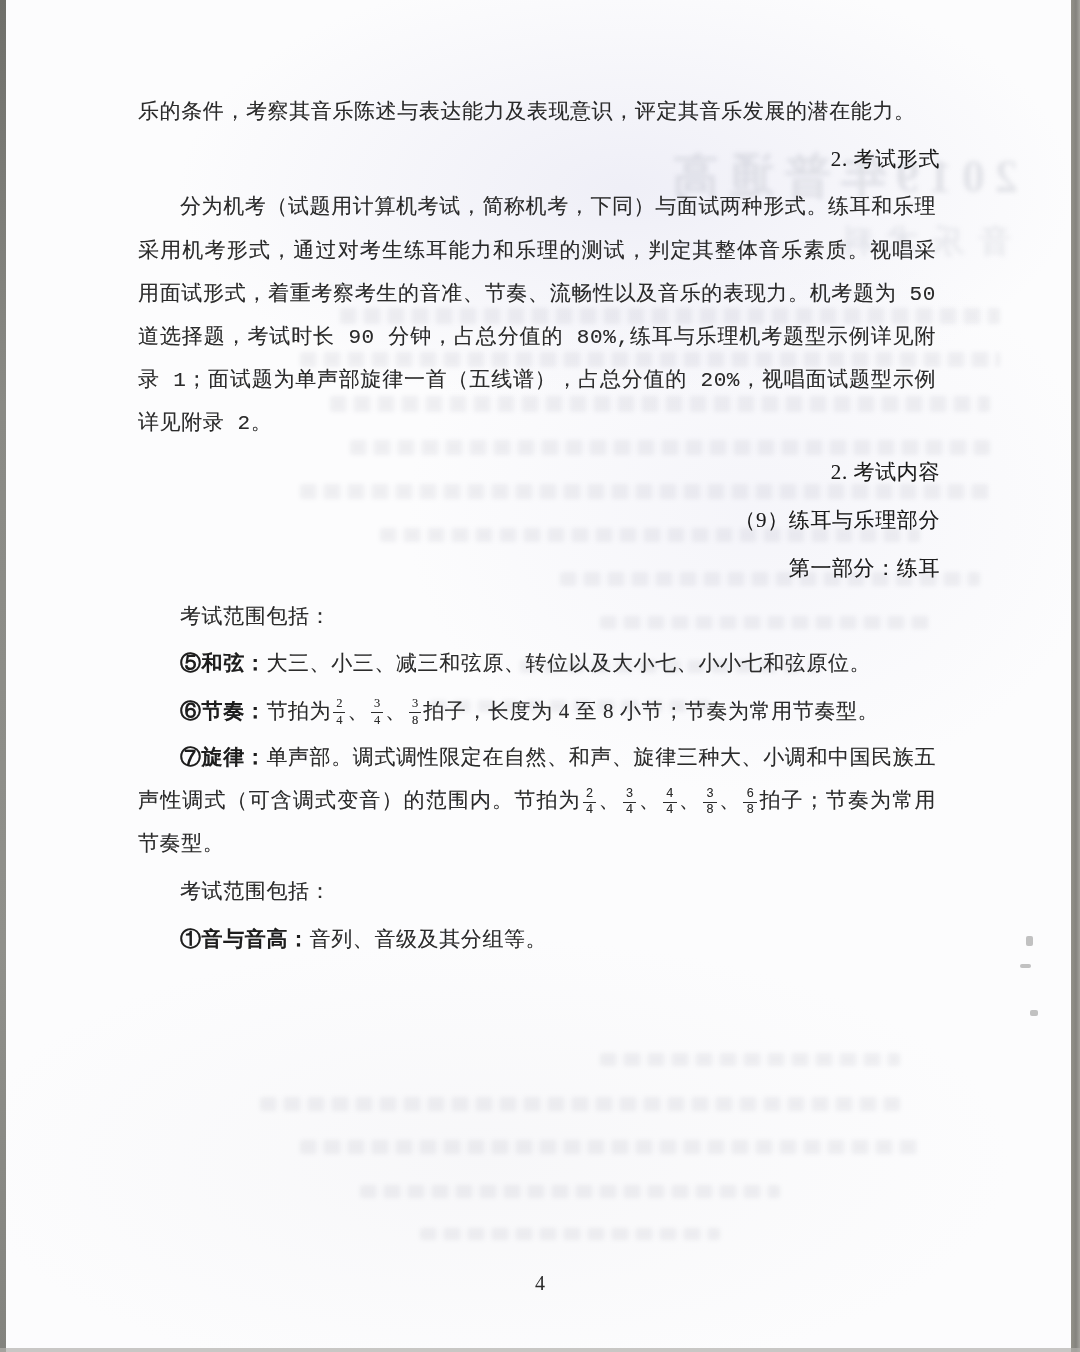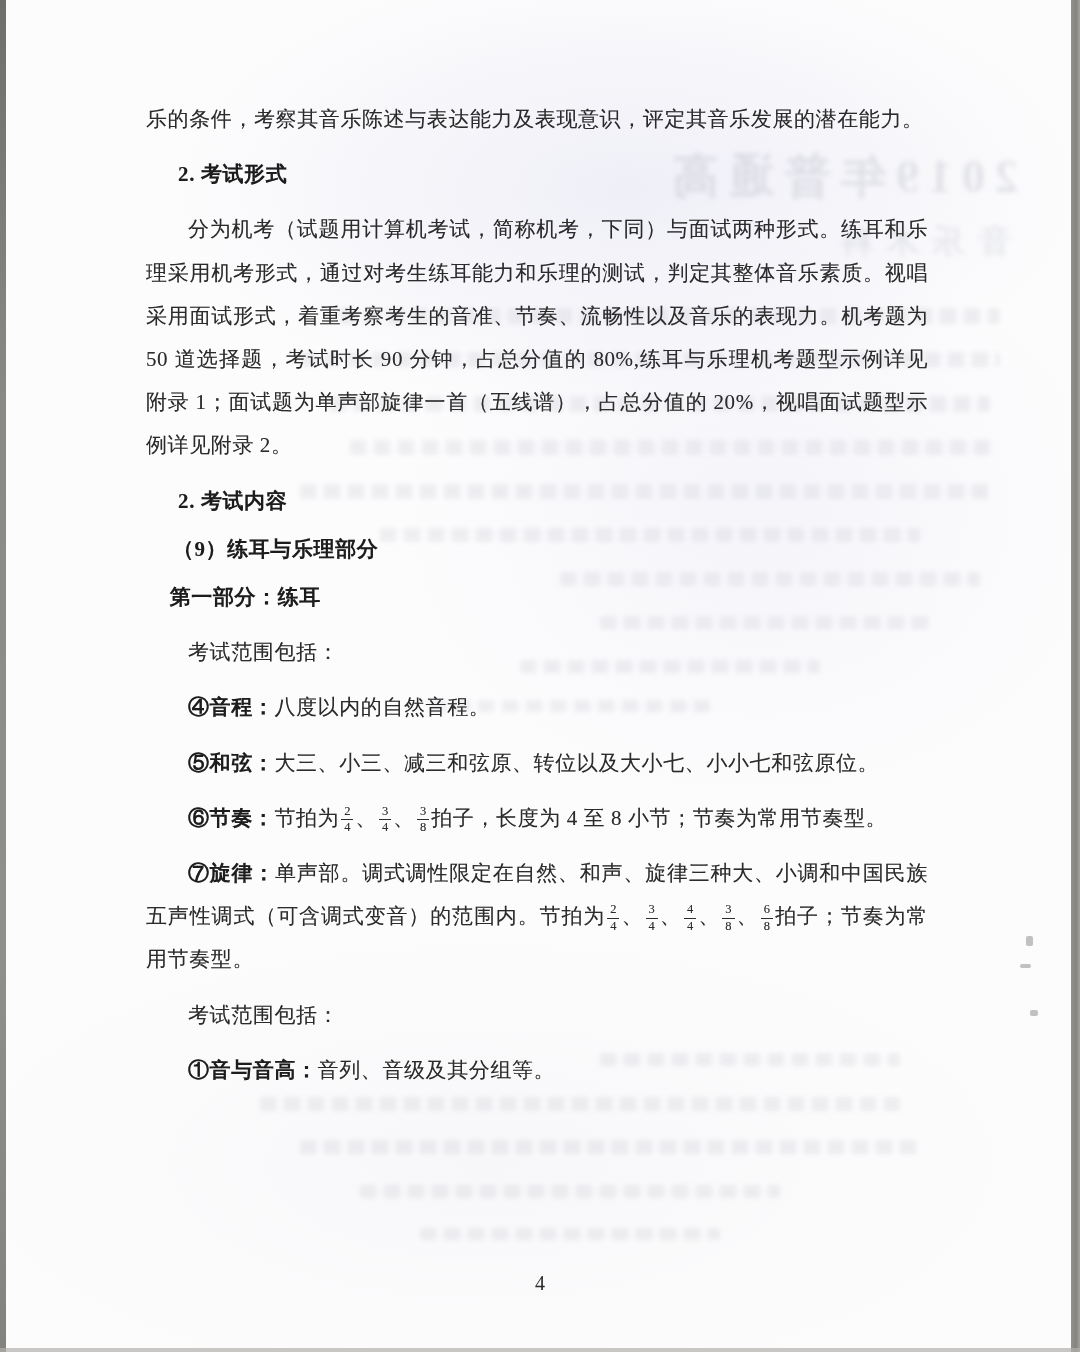--- a/index.html
+++ b/index.html
@@ -48,28 +48,28 @@
   }
   .speck{position:absolute;background:#8f8f8f;opacity:.55;border-radius:2px;}
 
   
   .doc{
     position:absolute;left:134px;top:86px;width:806px;
     font-size:21px;line-height:43.2px;letter-spacing:.6px;
     color:#2b2b2b;
     text-shadow:0 0 .4px rgba(43,43,43,.35);
   }
-  .doc p{margin:12px;}
+  .doc p{margin:4px;}
   .doc b{font-weight:700;color:#1d1d1d;}
-  .heading{font-weight:700;color:#1c1c1c;margin:5px 0 !important;}
+  .heading{font-weight:400;color:#1c1c1c;margin:5px 0 !important;text-align:right;}
   .ind{text-indent:2em;}
   .ind-num{text-indent:2.1em;}
   .ind-paren{text-indent:1.85em;}
   .ind-part{text-indent:1.7em;}
-  .just{text-align:justify;text-justify:inter-character;}
+  .just{text-align:justify;text-justify:inter-character;font-family:Liberation Mono, monospace;}
 
   .frac{
     display:inline-block;vertical-align:-0.5em;margin:0 2px;
     text-align:center;font-size:12.5px;line-height:1.08;letter-spacing:0;
     text-indent:0;
   }
   .frac .num{display:block;padding:0 3px 1px;border-bottom:1.3px solid #2b2b2b;}
   .frac .den{display:block;padding-top:1px;}
 
   .page-number{
@@ -106,21 +106,20 @@
   <div class="speck" style="left:1030px;top:1010px;width:8px;height:6px;"></div>
 
   <main class="doc">
       <p>乐的条件，考察其音乐陈述与表达能力及表现意识，评定其音乐发展的潜在能力。</p>
       <p class="heading ind-num">2. 考试形式</p>
       <p class="ind just">分为机考（试题用计算机考试，简称机考，下同）与面试两种形式。练耳和乐理采用机考形式，通过对考生练耳能力和乐理的测试，判定其整体音乐素质。视唱采用面试形式，着重考察考生的音准、节奏、流畅性以及音乐的表现力。机考题为 50 道选择题，考试时长 90 分钟，占总分值的 80%,练耳与乐理机考题型示例详见附录 1；面试题为单声部旋律一首（五线谱），占总分值的 20%，视唱面试题型示例详见附录 2。</p>
       <p class="heading ind-num">2. 考试内容</p>
       <p class="heading ind-paren">（9）练耳与乐理部分</p>
       <p class="heading ind-part">第一部分：练耳</p>
       <p class="ind">考试范围包括：</p>
-      <p class="ind"><b>④音程：</b>八度以内的自然音程。</p>
       <p class="ind"><b>⑤和弦：</b>大三、小三、减三和弦原、转位以及大小七、小小七和弦原位。</p>
       <p class="ind"><b>⑥节奏：</b>节拍为<span class="frac"><span class="num">2</span><span class="den">4</span></span>、<span class="frac"><span class="num">3</span><span class="den">4</span></span>、<span class="frac"><span class="num">3</span><span class="den">8</span></span>拍子，长度为 4 至 8 小节；节奏为常用节奏型。</p>
       <p class="ind just"><b>⑦旋律：</b>单声部。调式调性限定在自然、和声、旋律三种大、小调和中国民族五声性调式（可含调式变音）的范围内。节拍为<span class="frac"><span class="num">2</span><span class="den">4</span></span>、<span class="frac"><span class="num">3</span><span class="den">4</span></span>、<span class="frac"><span class="num">4</span><span class="den">4</span></span>、<span class="frac"><span class="num">3</span><span class="den">8</span></span>、<span class="frac"><span class="num">6</span><span class="den">8</span></span>拍子；节奏为常用节奏型。</p>
       <p class="ind">考试范围包括：</p>
       <p class="ind"><b>①音与音高：</b>音列、音级及其分组等。</p>
     </main>
 
   <div class="page-number">4</div>
 
   <div class="edge-left"></div>

